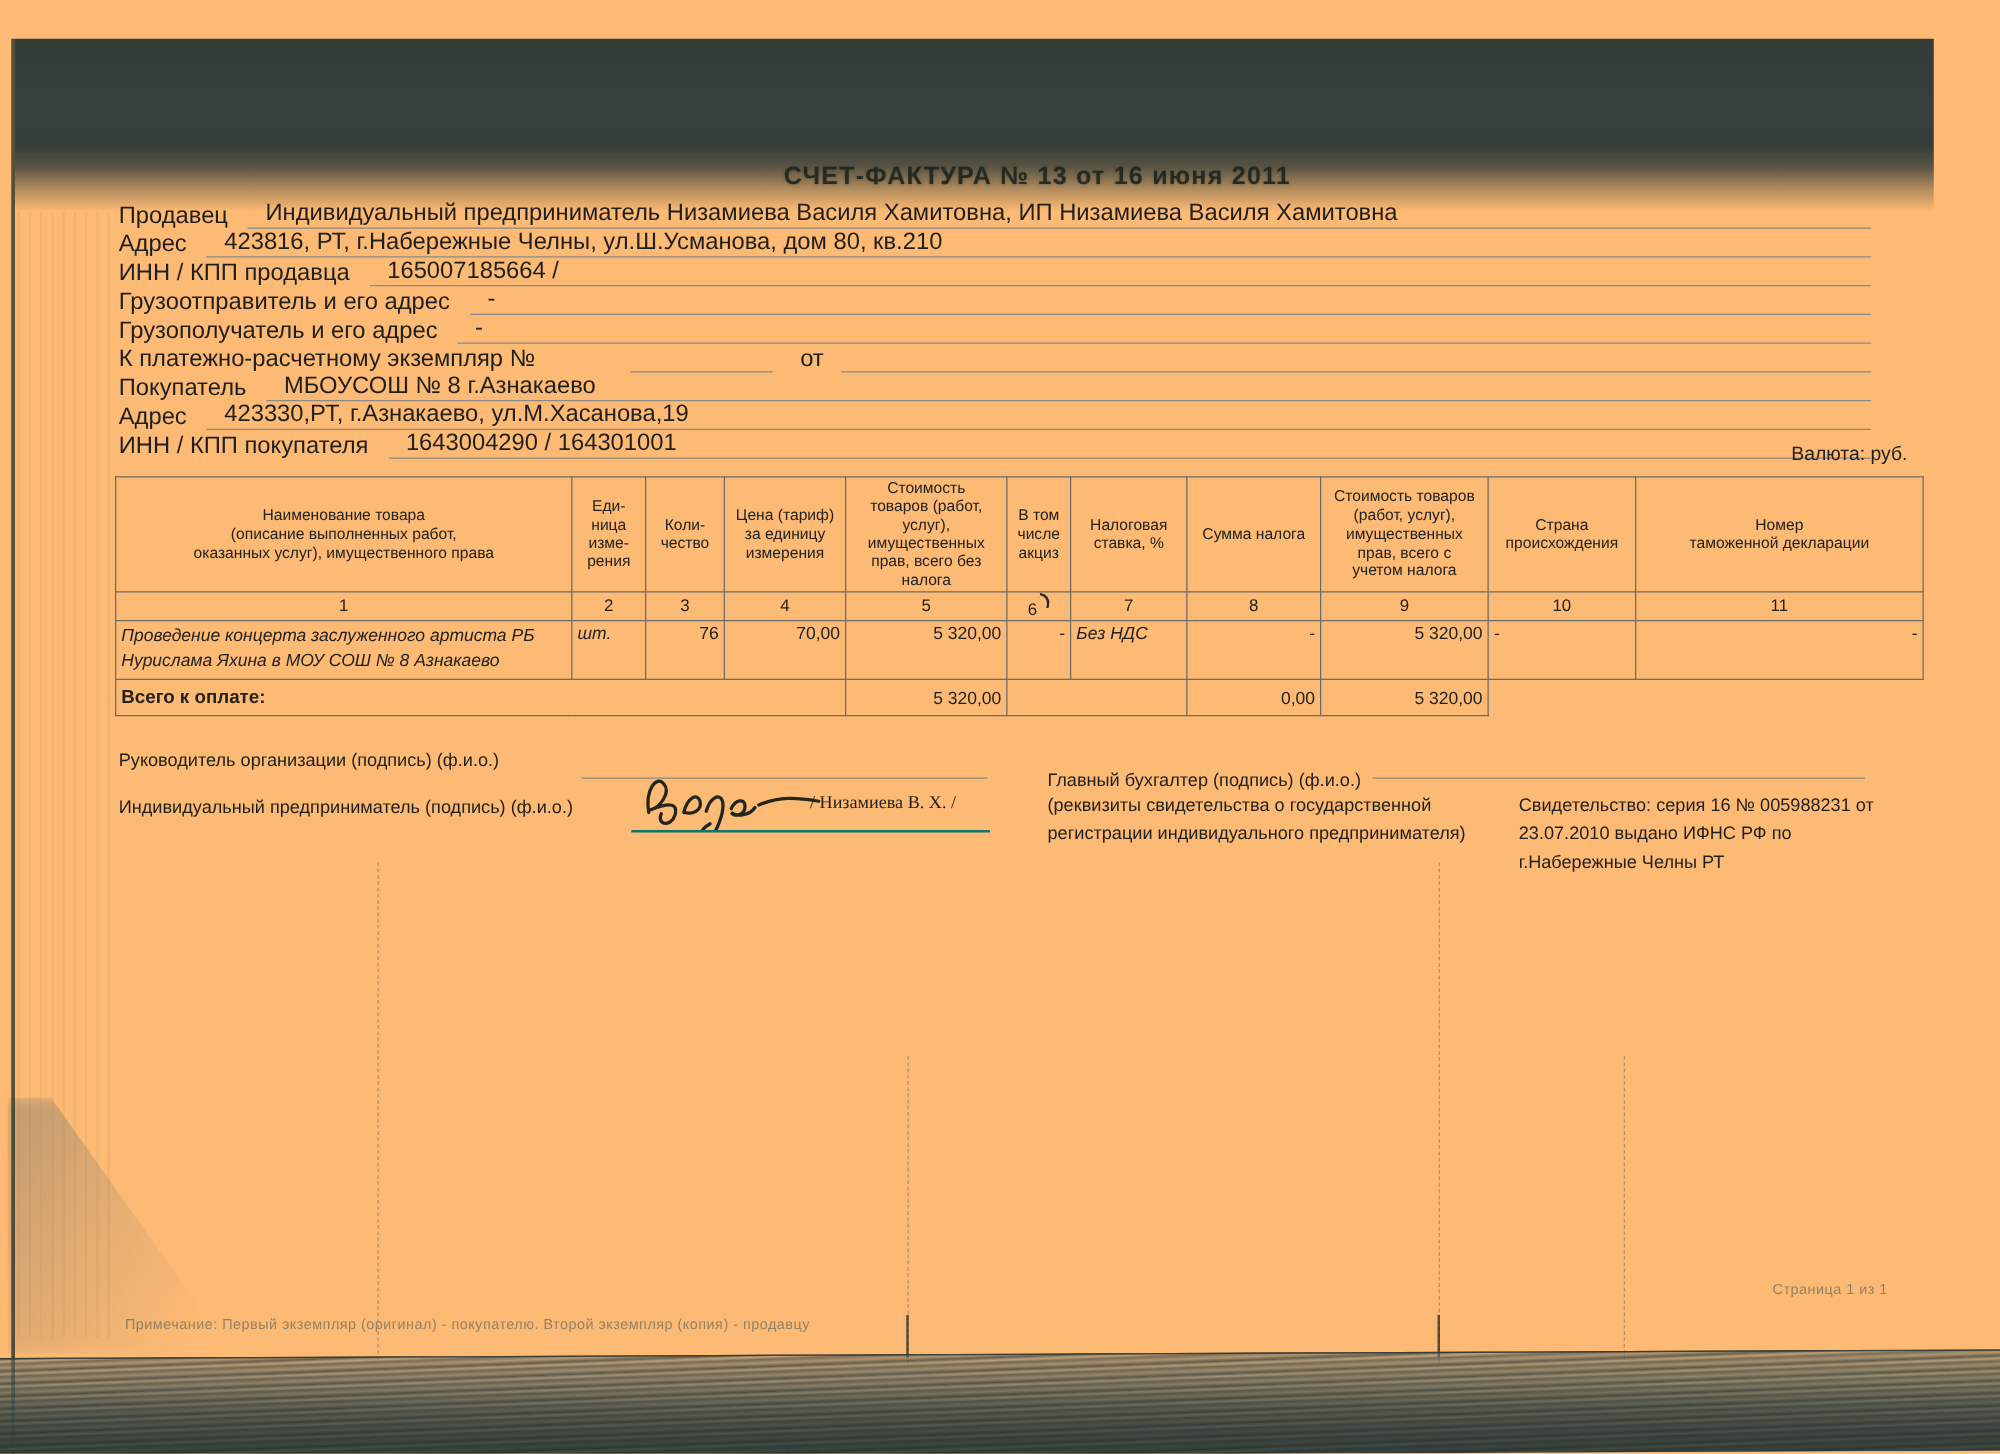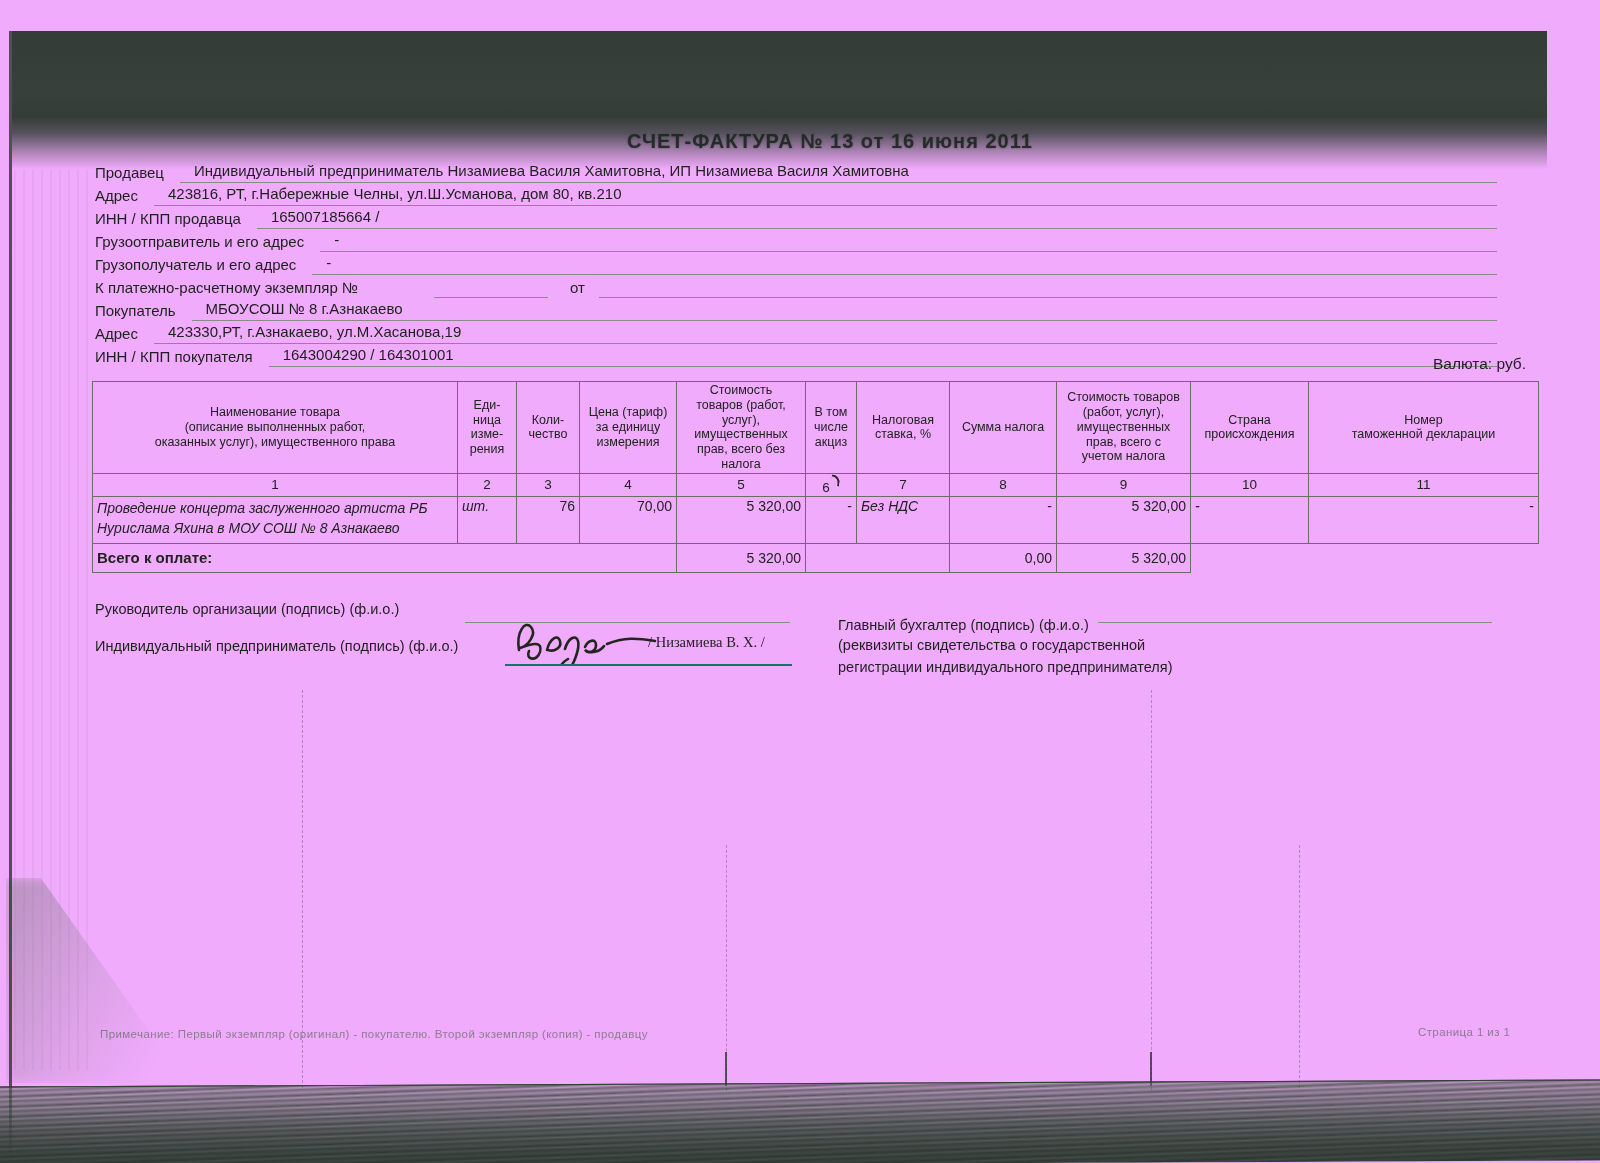--- a/index.html
+++ b/index.html
@@ -1,17 +1,17 @@
 <!DOCTYPE html>
 <html><head>
 <meta charset="utf-8">
 <style>
   html,body{margin:0;padding:0;}
   body{background:#e8e8e6;font-family:"Liberation Sans",sans-serif;color:#1f1f1f;}
-  #scan{position:relative;width:1600px;height:1163px;background:#f0abfc;overflow:hidden;}
+  #scan{position:relative;width:1600px;height:1163px;background:#fdba74;overflow:hidden;}
 
   
   .band-top{position:absolute;left:12px;top:31px;width:1535px;height:138px;z-index:1;
     background:linear-gradient(180deg,#333c37 0%,#37403b 45%,#343d38 62%,rgba(52,61,56,.82) 74%,rgba(52,61,56,.38) 87%,rgba(52,61,56,0) 100%);
     filter:blur(.4px);}
   .edge-left{position:absolute;left:9px;top:31px;width:3px;height:1132px;background:rgba(44,53,48,.8);filter:blur(.4px);z-index:3;}
   .left-streaks{position:absolute;left:14px;top:170px;width:78px;height:900px;opacity:.35;
     background:repeating-linear-gradient(90deg,rgba(80,86,80,.18) 0 2px,transparent 2px 9px);}
   .band-bottom{position:absolute;left:0;top:1083px;width:1600px;height:80px;z-index:4;transform:skewY(-.25deg);
     border-top:1px solid rgba(60,66,60,.55);
@@ -22,21 +22,21 @@
     background:linear-gradient(118deg,rgba(104,110,104,.8) 0%,rgba(104,110,104,.25) 38%,rgba(104,110,104,0) 62%);
     clip-path:polygon(0 0,12% 0,62% 100%,0 100%);}
   .fold{position:absolute;width:0;border-left:1px dashed rgba(70,76,70,.38);z-index:2;}
   .fold-tick{position:absolute;width:2px;background:rgba(38,44,40,.75);z-index:2;}
 
   
   .doc-title{position:absolute;left:627px;top:130px;z-index:2;font-size:20px;font-weight:bold;
     color:rgba(28,37,32,.88);letter-spacing:1px;text-shadow:0 0 2px rgba(40,50,45,.5);}
 
   
-  .fields{position:absolute;left:95px;top:160px;width:1402px;z-index:2;font-size:15px;}
+  .fields{position:absolute;left:95px;top:160px;width:1402px;z-index:2;font-size:19px;}
   .frow{display:flex;align-items:flex-end;height:23px;line-height:20px;}
   .frow .lbl{white-space:nowrap;padding-right:16px;}
   .frow .val{flex:1;border-bottom:1px solid #8a8a86;padding:0 4px 1px 14px;white-space:nowrap;overflow:hidden;}
   .frow .val.short{flex:0 0 96px;}
   .frow .ot{padding:0 14px 0 22px;}
 
   .currency{position:absolute;left:1330px;top:355px;width:196px;text-align:right;font-size:15.5px;z-index:2;}
 
   
   .tblwrap{position:absolute;left:92px;top:381px;z-index:2;}
@@ -57,21 +57,21 @@
   .sig-label{position:absolute;z-index:2;font-size:14.5px;white-space:nowrap;}
   .sig-line{position:absolute;z-index:2;border-bottom:1px solid #8a8a86;height:22px;}
   .sig-area{position:absolute;left:505px;top:608px;width:287px;height:56px;z-index:2;border-bottom:2px solid #0f766e;font-family:Liberation Serif, serif;}
   .sig-area svg{position:absolute;left:4px;top:2px;}
   .sig-name{position:absolute;left:143px;top:26px;font-size:14.5px;white-space:nowrap;}
   .pre{white-space:pre-line;}
   .note2{position:absolute;left:838px;top:634px;width:386px;z-index:2;font-size:14.5px;line-height:1.55;}
   .cert{position:absolute;left:1215px;top:634px;width:330px;z-index:2;font-size:14.5px;line-height:1.55;}
 
   
-  .footnote{position:absolute;left:100px;top:1028px;z-index:2;font-size:11.5px;letter-spacing:.4px;
+  .footnote{position:absolute;left:100px;top:1054px;z-index:2;font-size:11.5px;letter-spacing:.4px;
     color:rgba(96,102,96,.68);filter:blur(.3px);}
   .pagenote{position:absolute;left:1418px;top:1026px;z-index:2;font-size:11.5px;letter-spacing:.4px;
     color:rgba(96,102,96,.68);filter:blur(.3px);}
 </style>
 </head>
 <body>
 
 <div id="scan">
 
   <div class="band-top"></div>
@@ -235,17 +235,20 @@
         <path d="M56 39 C59 28 67 24 69 31 C71 39 64 58 56 64 C49 69 47 56 59 49"></path>
         <path d="M76 37 C79 30 87 28 87 35 C87 42 79 44 76 40 C81 44 91 42 95 36"></path>
         <path d="M98 34 C115 27 128 28 146 31"></path>
       </g>
     </svg>
     <span class="sig-name">/ Низамиева В. Х. /</span>
   </div>
 
   <div class="note2 pre">(реквизиты свидетельства о государственной
 регистрации индивидуального предпринимателя)</div>
+  <div class="cert pre">Свидетельство: серия 16 № 005988231 от
+23.07.2010 выдано ИФНС РФ по
+г.Набережные Челны РТ</div>
 
   <div class="footnote">Примечание: Первый экземпляр (оригинал) - покупателю. Второй экземпляр (копия) - продавцу</div>
   <div class="pagenote">Страница 1 из 1</div>
 
 </div>
 
 </body></html>

